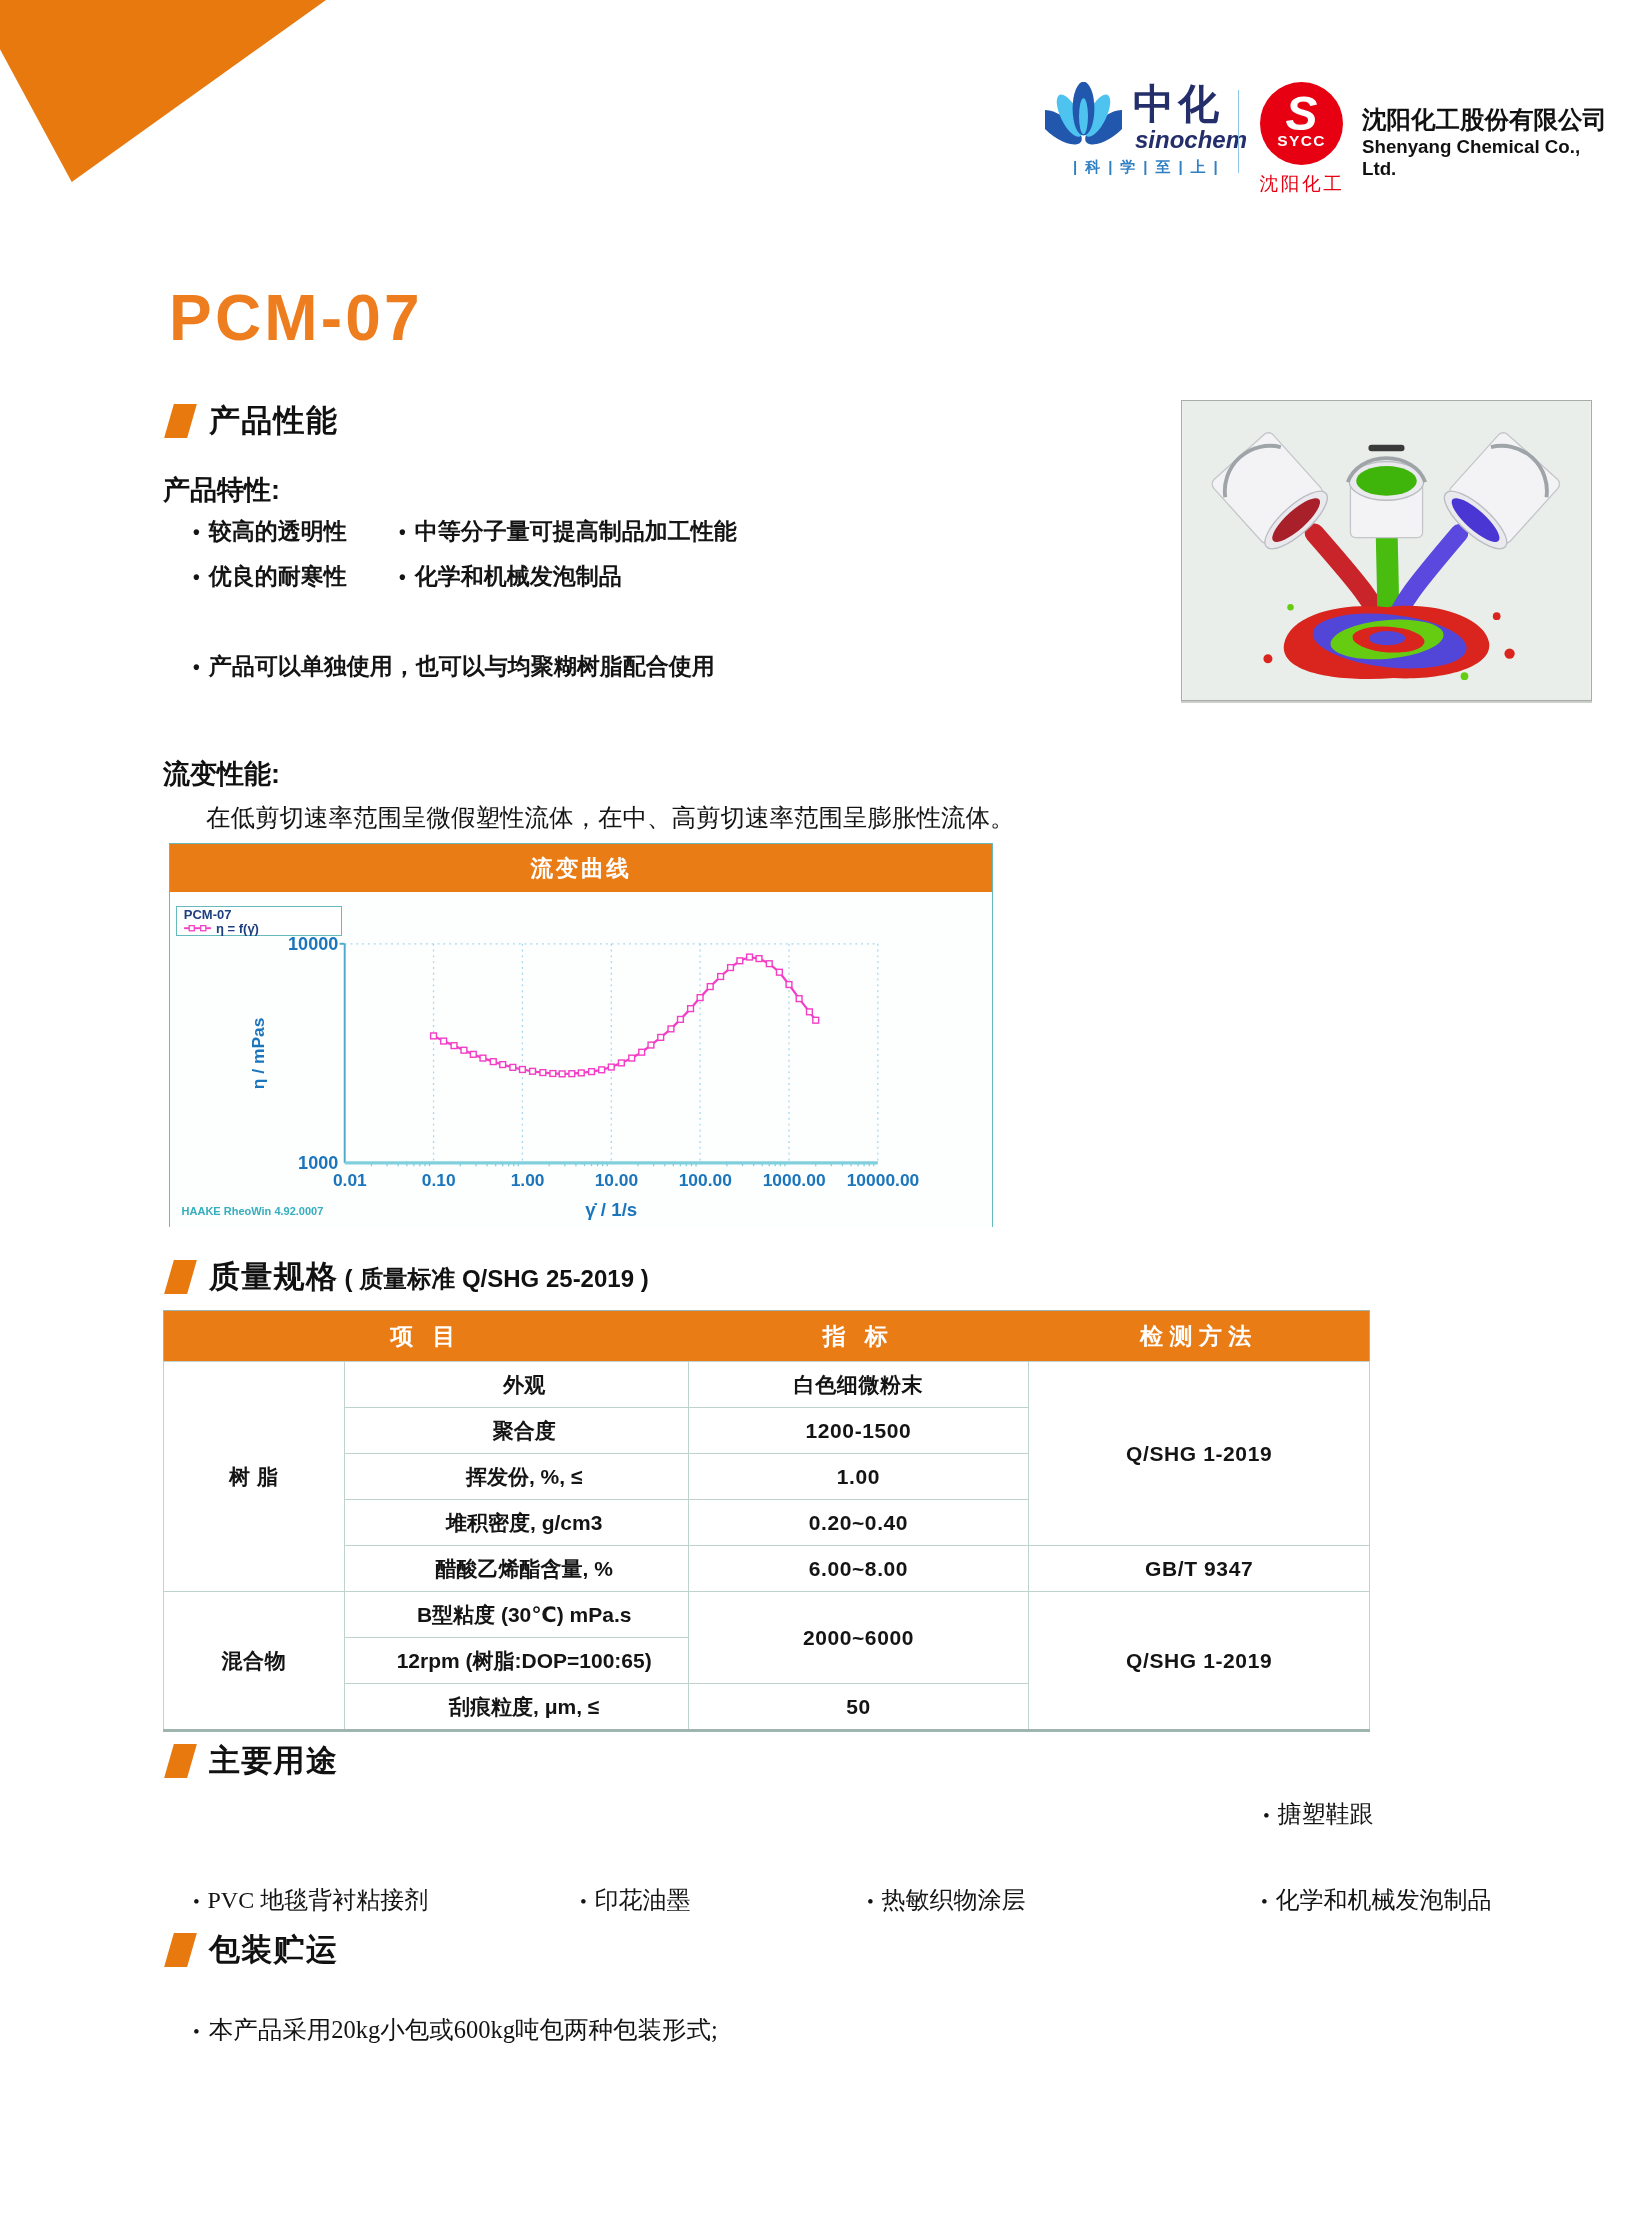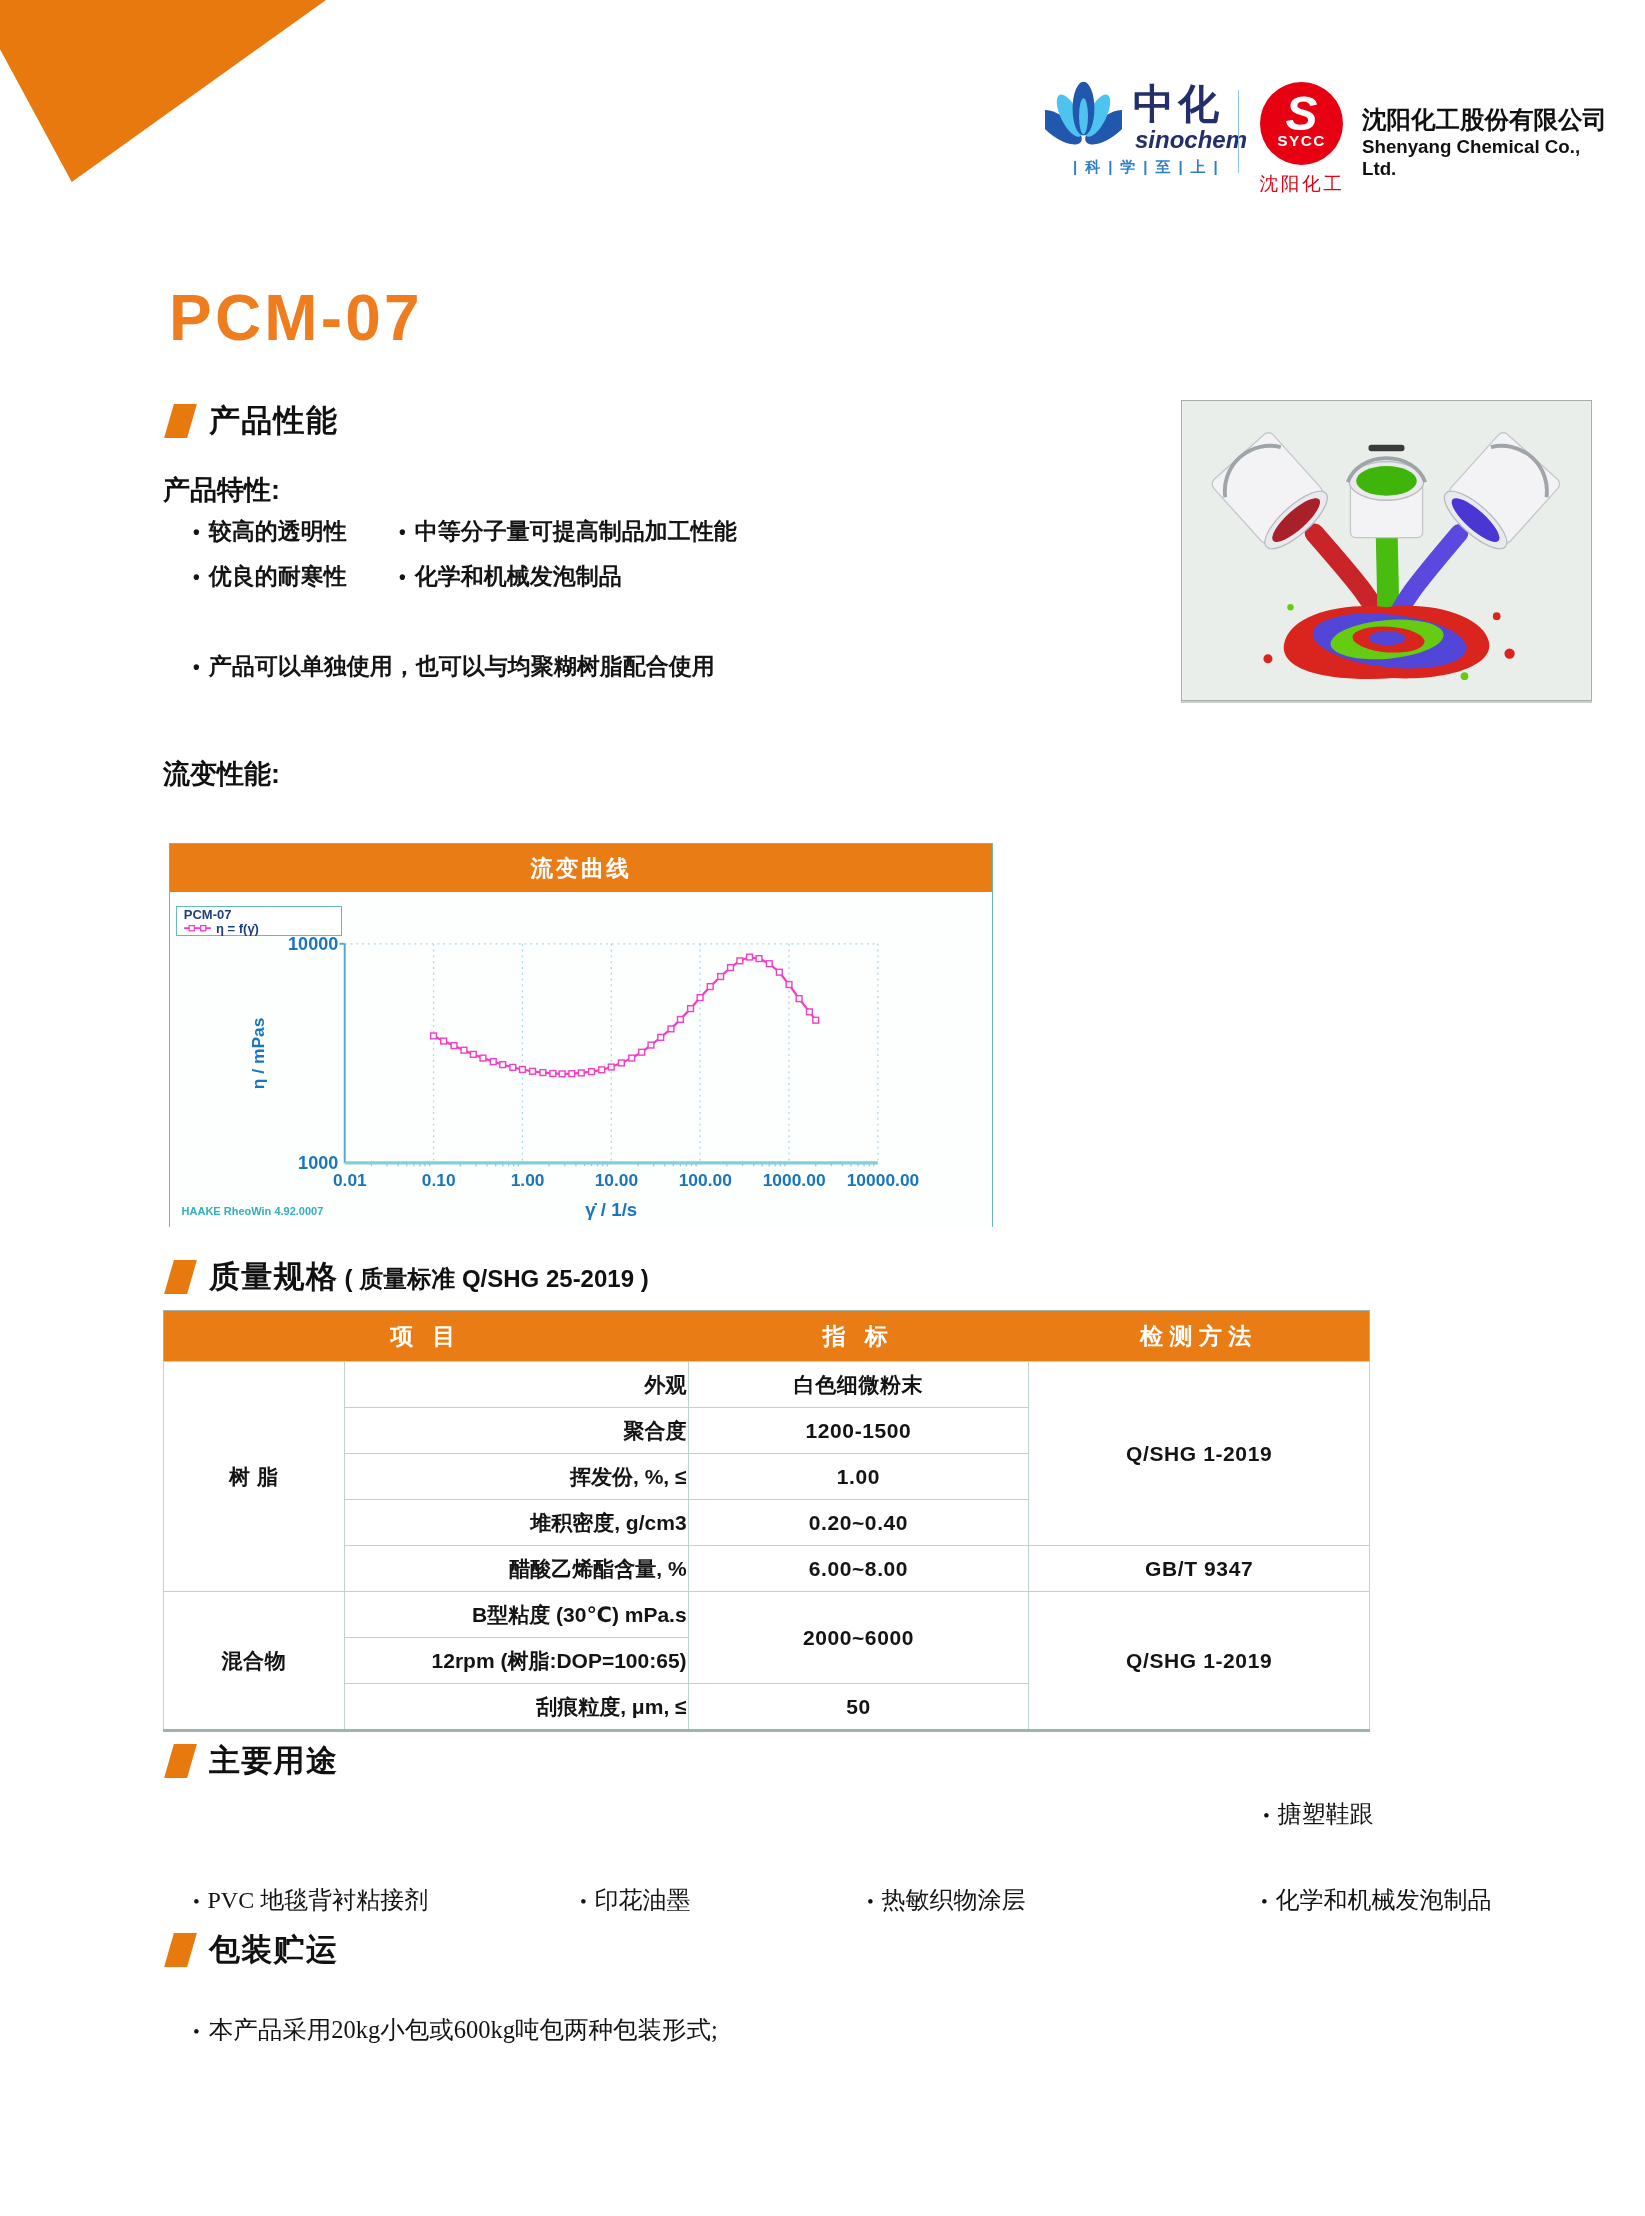--- a/index.html
+++ b/index.html
@@ -59,21 +59,21 @@
   .legend-row{display:flex;align-items:center;gap:5.2px;}
   .legend-label{font-size:13px;font-weight:bold;color:#1E3F7F;line-height:1.0;}
   .plot-svg{position:absolute;left:0;top:0;width:820px;height:335px;}
   .chart-footer{position:absolute;left:11.6px;top:313px;font-size:11px;color:#35AEBE;font-weight:bold;}
 
   
   .spec-table{position:absolute;left:163px;top:1310px;width:1207px;border-collapse:collapse;
               border:1.9px solid #9DB4AF;border-bottom-width:3.2px;}
   .spec-table th{background:#E97C15;color:#fff;font-size:23px;font-weight:bold;height:48px;letter-spacing:6.4px;}
   .spec-table td{border:1.3px solid #BFD3CE;font-size:21px;font-weight:bold;color:#141414;height:43px;background:#fff;}
-  .spec-table td.param{text-align:right;padding-left:17px;}
+  .spec-table td.param{text-align:center;padding-left:17px;}
   .spec-table td.group,.spec-table td.val,.spec-table td.method{text-align:center;letter-spacing:0.6px;}
   .spec-table tr.gsep td{border-top:1.9px solid #9DB4AF;}
 
   .use-item{position:absolute;font-size:24px;color:#141414;white-space:nowrap;
             font-family:"Liberation Serif","DejaVu Serif",serif;}
   .use-item::before{content:"•";margin-right:7.7px;font-size:19.3px;}
   .pack-item{position:absolute;font-size:24.5px;color:#141414;white-space:nowrap;
              font-family:"Liberation Serif","DejaVu Serif",serif;}
   .pack-item::before{content:"•";margin-right:9px;font-size:19.3px;}
 </style>
@@ -166,20 +166,21 @@
       <ellipse cx="0" cy="-4" rx="28" ry="11" fill="#5246D8"></ellipse>
       <circle cx="-185" cy="28" r="7" fill="#D9251D"></circle>
       <circle cx="190" cy="20" r="8" fill="#D9251D"></circle>
       <circle cx="170" cy="-38" r="6" fill="#D9251D"></circle>
       <circle cx="-150" cy="-52" r="5" fill="#66CC11"></circle>
       <circle cx="120" cy="55" r="6" fill="#66CC11"></circle>
     </g>
   </svg>
 
   <div class="sub-label" style="left:163px;top:756px;">流变性能:</div>
+  <div class="para" style="left:206px;top:801px;">在低剪切速率范围呈微假塑性流体，在中、高剪切速率范围呈膨胀性流体。</div>
 
   <div class="chart">
     <div class="chart-header">
       <div class="chart-title">流变曲线</div>
     </div>
     <div class="chart-body">
       <svg id="plot-svg" class="plot-svg" viewBox="0 0 1272 519">
           <line x1="408.83333333333337" y1="80" x2="408.83333333333337" y2="420" stroke="#A9D6EC" stroke-width="2" stroke-dasharray="3 6"></line>
           <line x1="546.6666666666667" y1="80" x2="546.6666666666667" y2="420" stroke="#A9D6EC" stroke-width="2" stroke-dasharray="3 6"></line>
           <line x1="684.5" y1="80" x2="684.5" y2="420" stroke="#A9D6EC" stroke-width="2" stroke-dasharray="3 6"></line>

